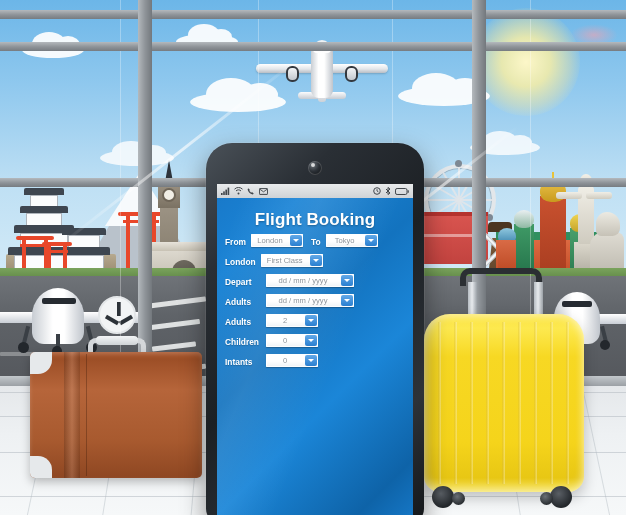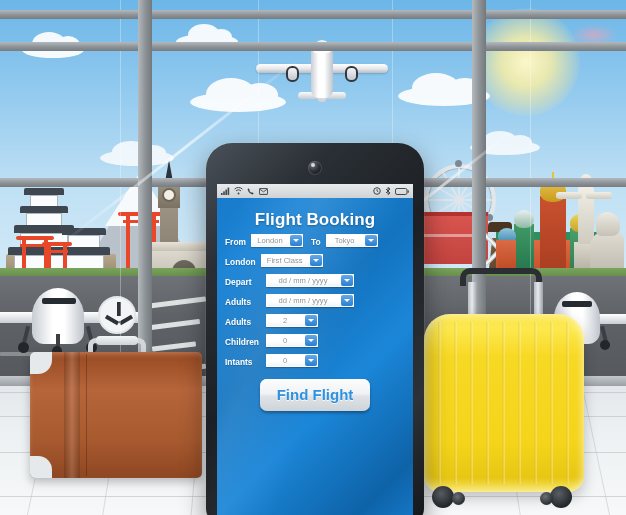--- a/index.html
+++ b/index.html
@@ -774,20 +774,17 @@
 
         <div class="field-row">
           <span class="fld-label w">Intants</span>
           <span class="select sel-w-num">
             <span class="val">0</span>
             <span class="arrow"></span>
           </span>
         </div>
       </div>
 
-      <div class="find-wrap">
-        <button class="find-btn">Find Flight</button>
-      </div>
 
     </div>
   </div>
 
 </div>
 
 </body></html>

